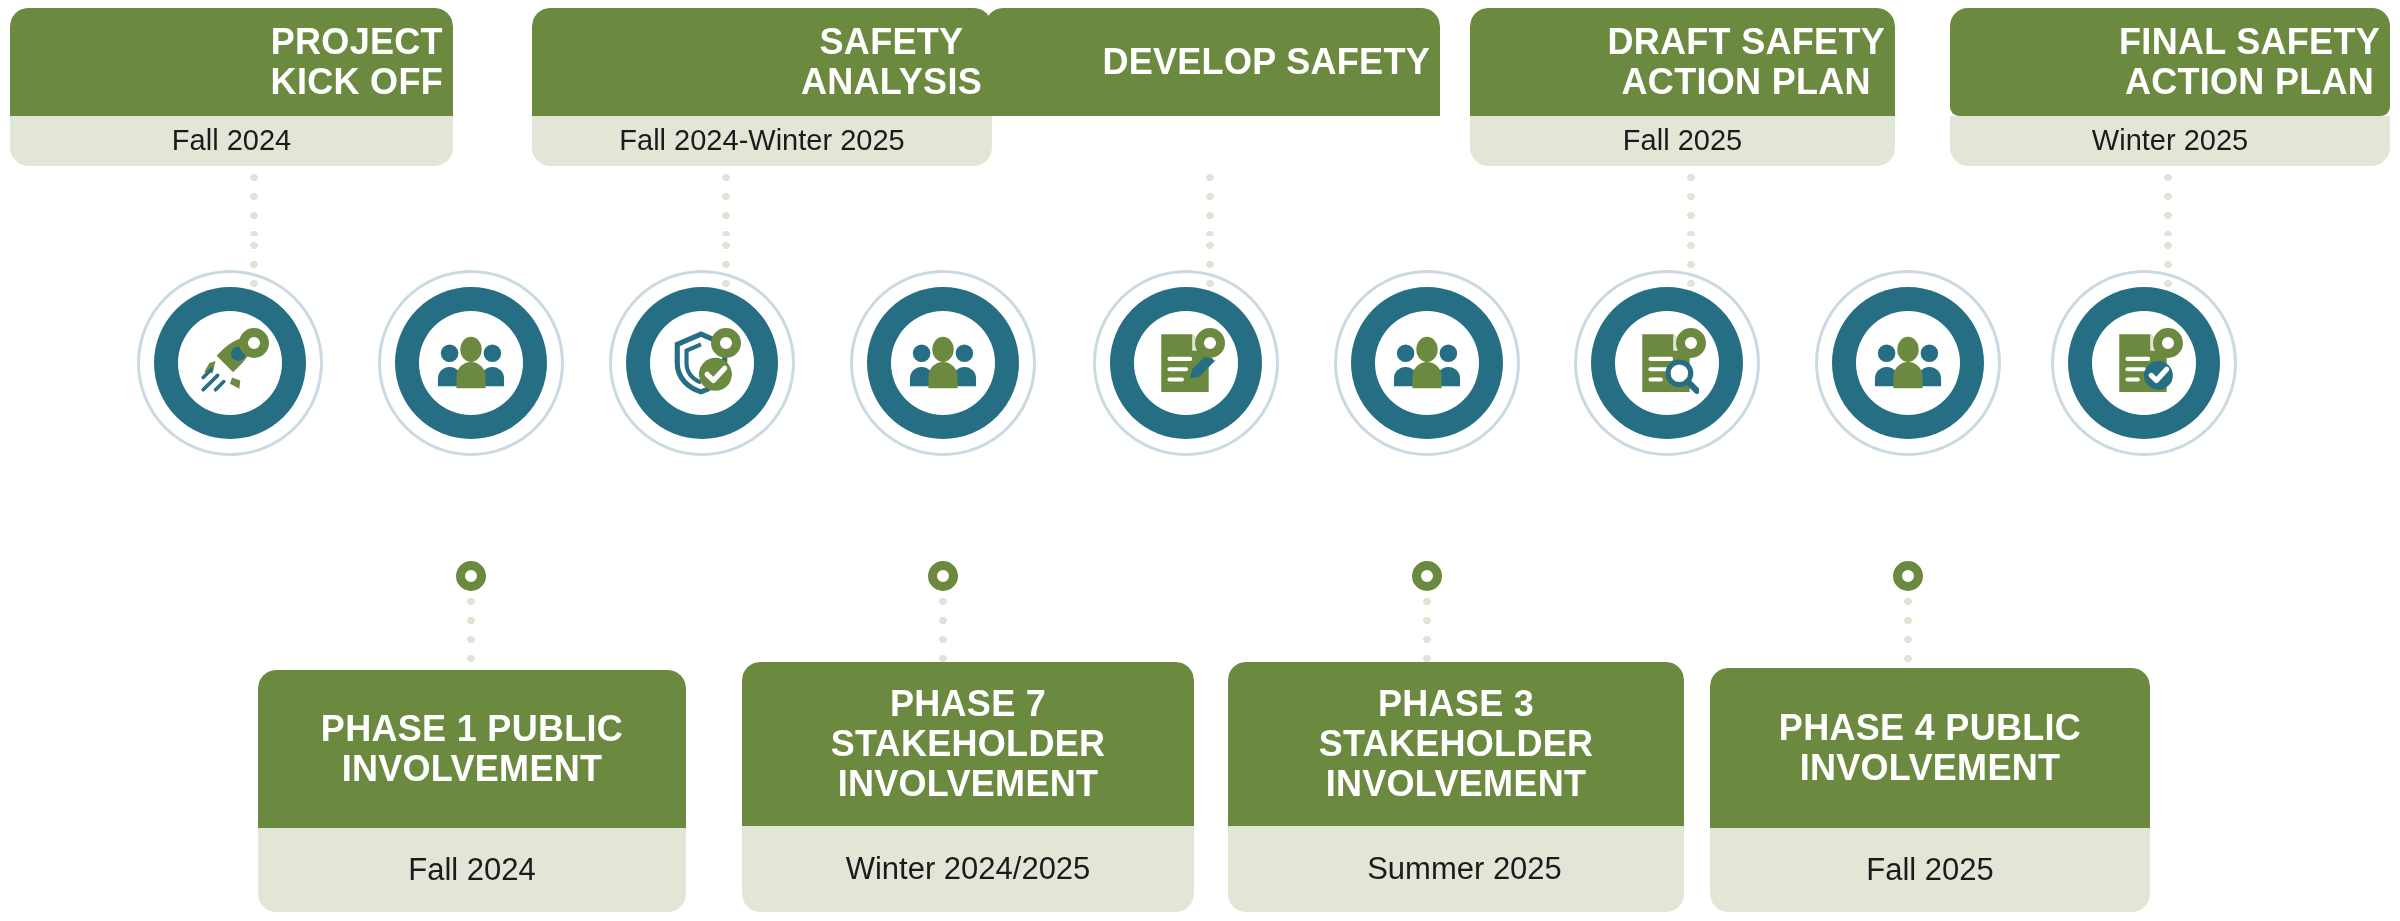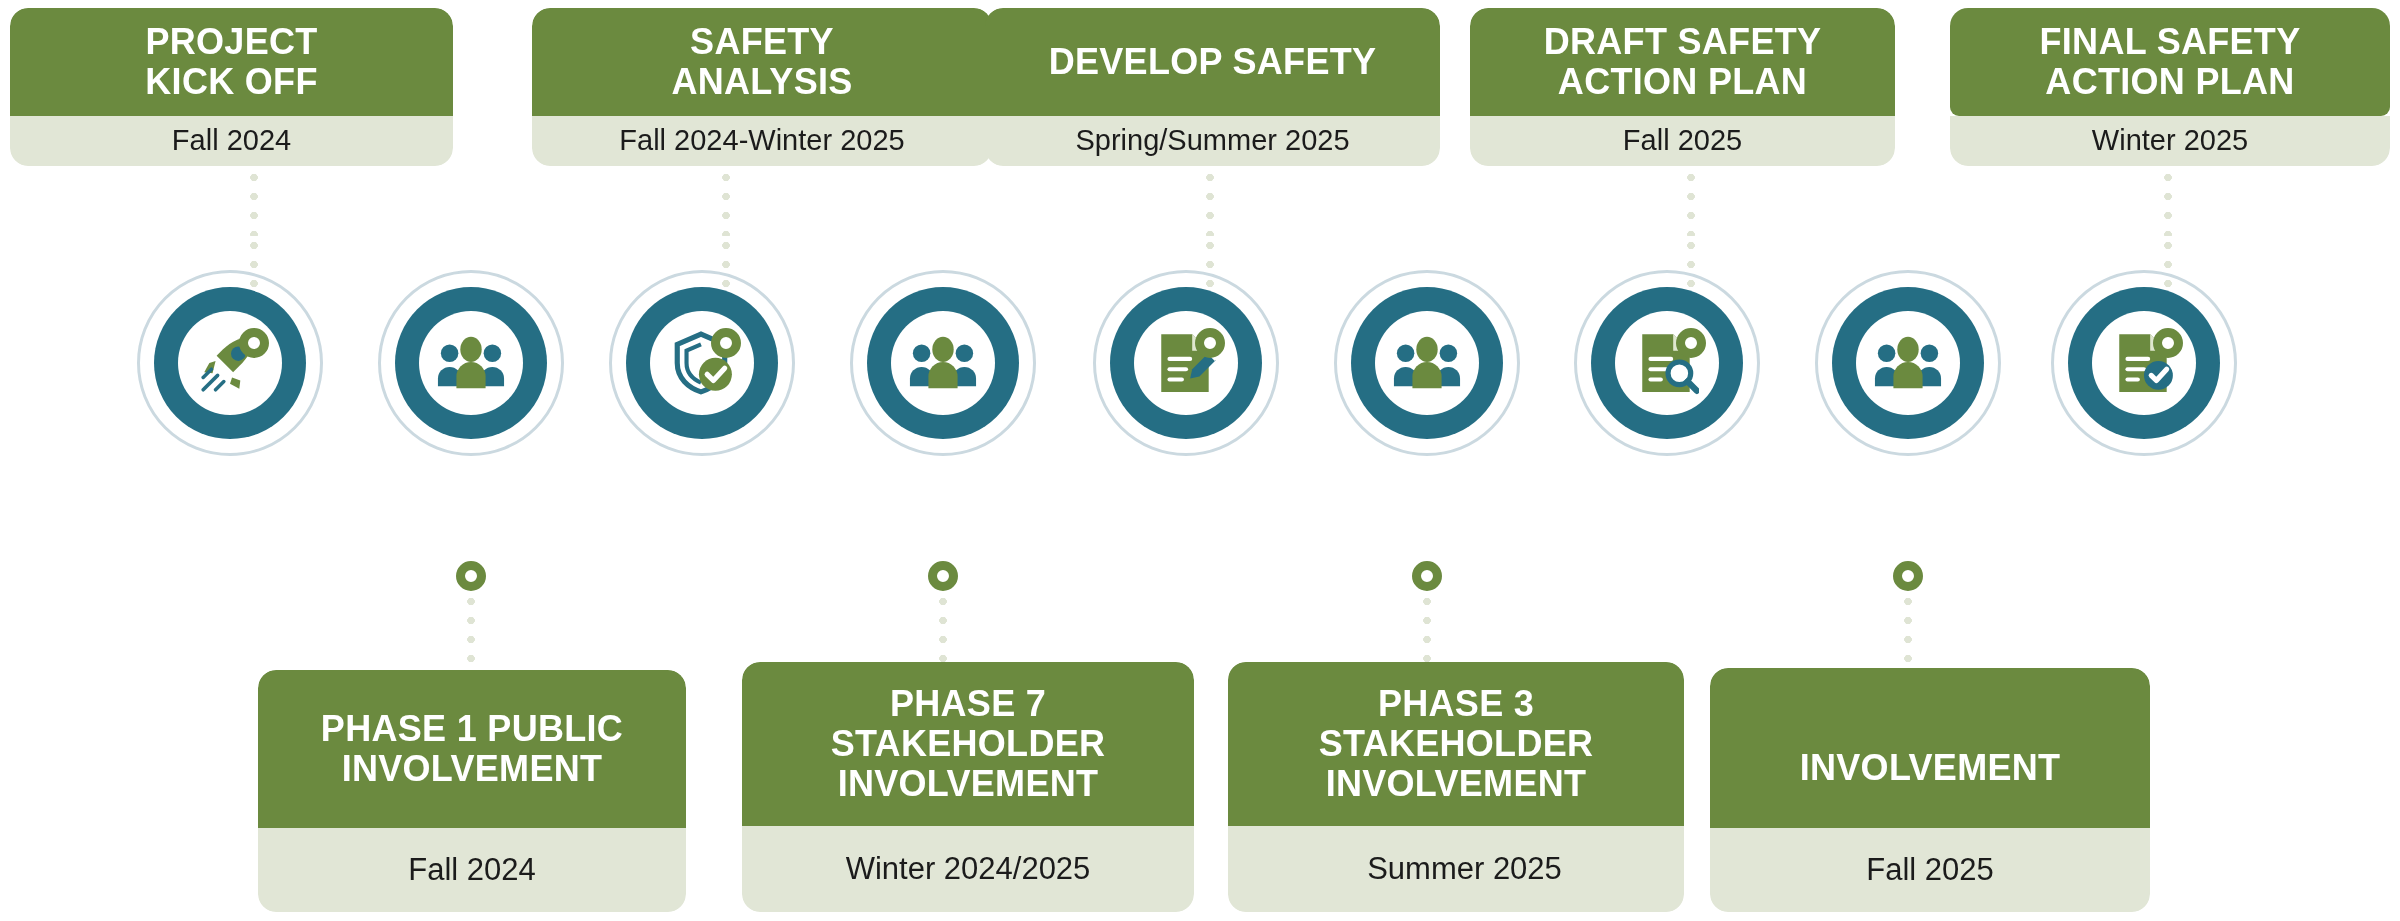--- a/index.html
+++ b/index.html
@@ -29,21 +29,21 @@
     background:#e1e6d6;
     color:#1b1b1b;
     text-align:center;
     display:flex;align-items:center;justify-content:center;
     box-sizing:border-box;
     line-height:1.1;
   }
 
   
   .card.top{border-radius:18px 18px 18px 18px;}
-  .card.top .title{border-radius:18px 18px 0 0;}
+  .card.top .title{border-radius:18px 18px 0 0;justify-content:flex-end;}
   .card.top .date{border-radius:0 0 18px 18px;}
 
   .card.bottom{border-radius:18px;}
   .card.bottom .title{border-radius:18px 18px 0 0;}
   .card.bottom .date{border-radius:0 0 18px 18px;}
 
   
   .dots{
     position:absolute;
     width:10px;
@@ -105,21 +105,20 @@
             <span>ANALYSIS</span></span>
     </div>
     <div class="date" style="height:50px;font-size:29px;">Fall 2024-Winter 2025</div>
   </div>
 
   <div class="card top" style="left:985px;top:8px;width:455px;height:158px;">
     <div class="title" style="height:108px;font-size:36px;">
       <span><span>DEVELOP SAFETY</span><br>
             </span>
     </div>
-    <div class="date" style="height:50px;font-size:29px;">Spring/Summer 2025</div>
   </div>
 
   <div class="card top" style="left:1470px;top:8px;width:425px;height:158px;">
     <div class="title" style="height:108px;font-size:36px;">
       <span><span>DRAFT SAFETY</span><br>
             <span>ACTION PLAN</span></span>
     </div>
     <div class="date" style="height:50px;font-size:29px;">Fall 2025</div>
   </div>
 
@@ -364,19 +363,19 @@
     <div class="title" style="height:164px;font-size:36px;">
       <span><span>PHASE 3</span><br>
             <span>STAKEHOLDER</span><br>
             <span>INVOLVEMENT</span></span>
     </div>
     <div class="date" style="height:86px;font-size:31px;padding-left:17px;">Summer 2025</div>
   </div>
 
   <div class="card bottom" style="left:1710px;top:668px;width:440px;height:244px;">
     <div class="title" style="height:160px;font-size:36px;">
-      <span><br>
+      <span><span>PHASE 4 PUBLIC</span><br>
             <span>INVOLVEMENT</span></span>
     </div>
     <div class="date" style="height:84px;font-size:31px;">Fall 2025</div>
   </div>
 
 </div>
 
 </body></html>

